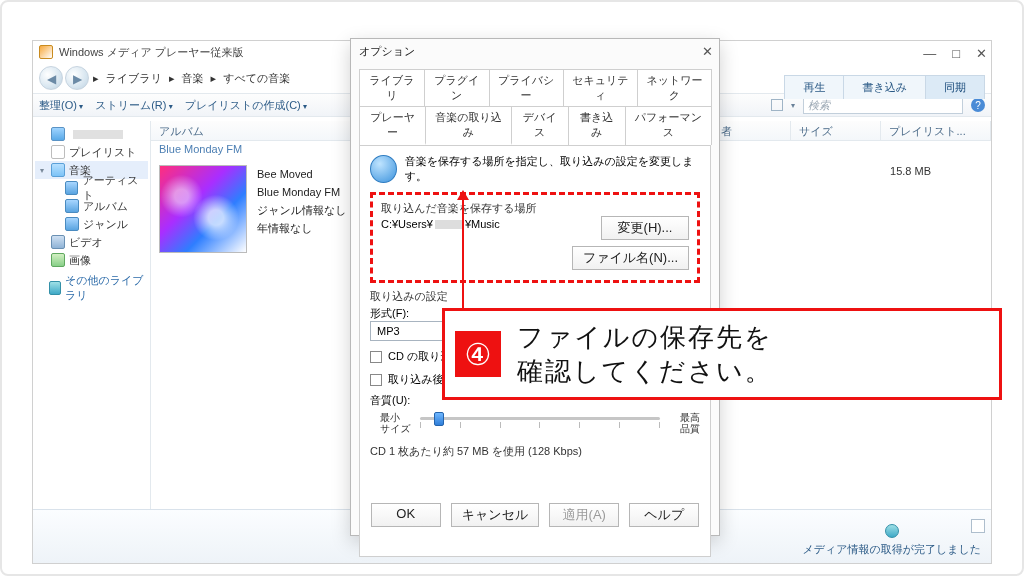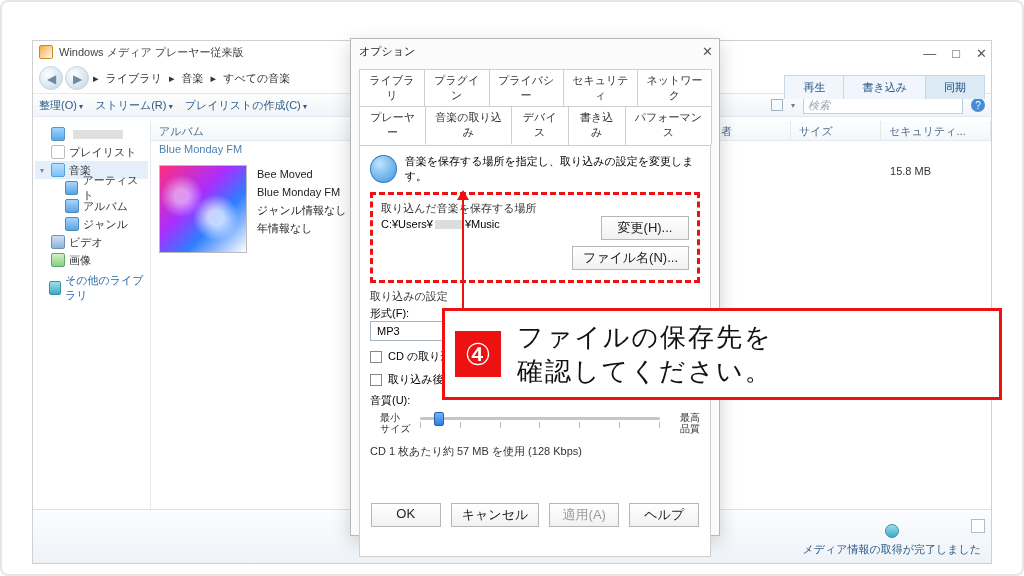--- a/index.html
+++ b/index.html
@@ -191,21 +191,21 @@
             <span class="ico ico-globe"></span>
             <span class="lbl" style="color:#2b6aa8">その他のライブラリ</span>
           </div>
       </div>
       <div class="content">
         <div class="colhdr">
           <div class="c" style="width:210px">アルバム</div>
           <div class="c" style="flex:1"></div>
           <div class="c" style="width:100px">作曲者</div>
           <div class="c" style="width:90px">サイズ</div>
-          <div class="c" style="width:110px">セキュリティ...</div>
+          <div class="c" style="width:110px">プレイリスト...</div>
         </div>
         <div class="albumtitle">Blue Monday FM</div>
         <div class="albumarea">
           <div class="cover"></div>
           <div class="tracks">
             <div>Bee Moved</div>
             <div>Blue Monday FM</div>
             <div>ジャンル情報なし</div>
             <div>年情報なし</div>
           </div>

